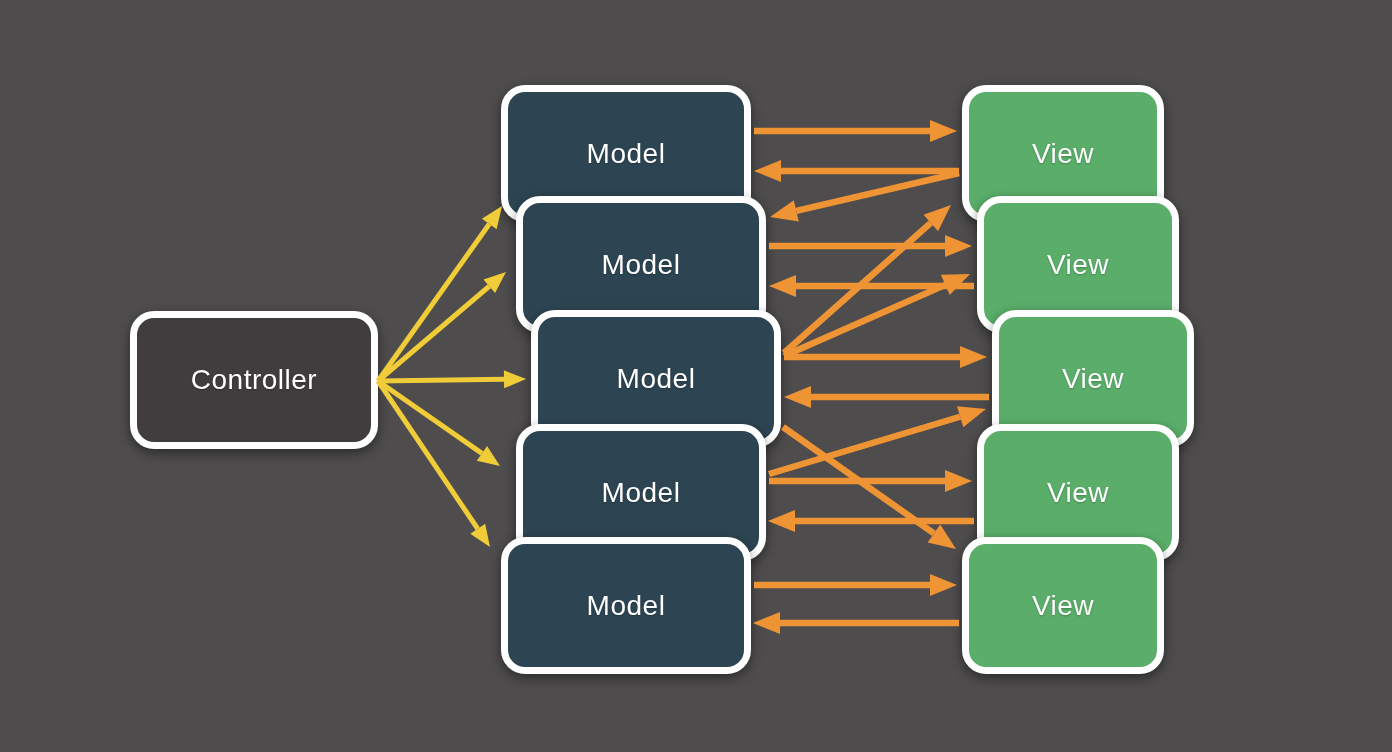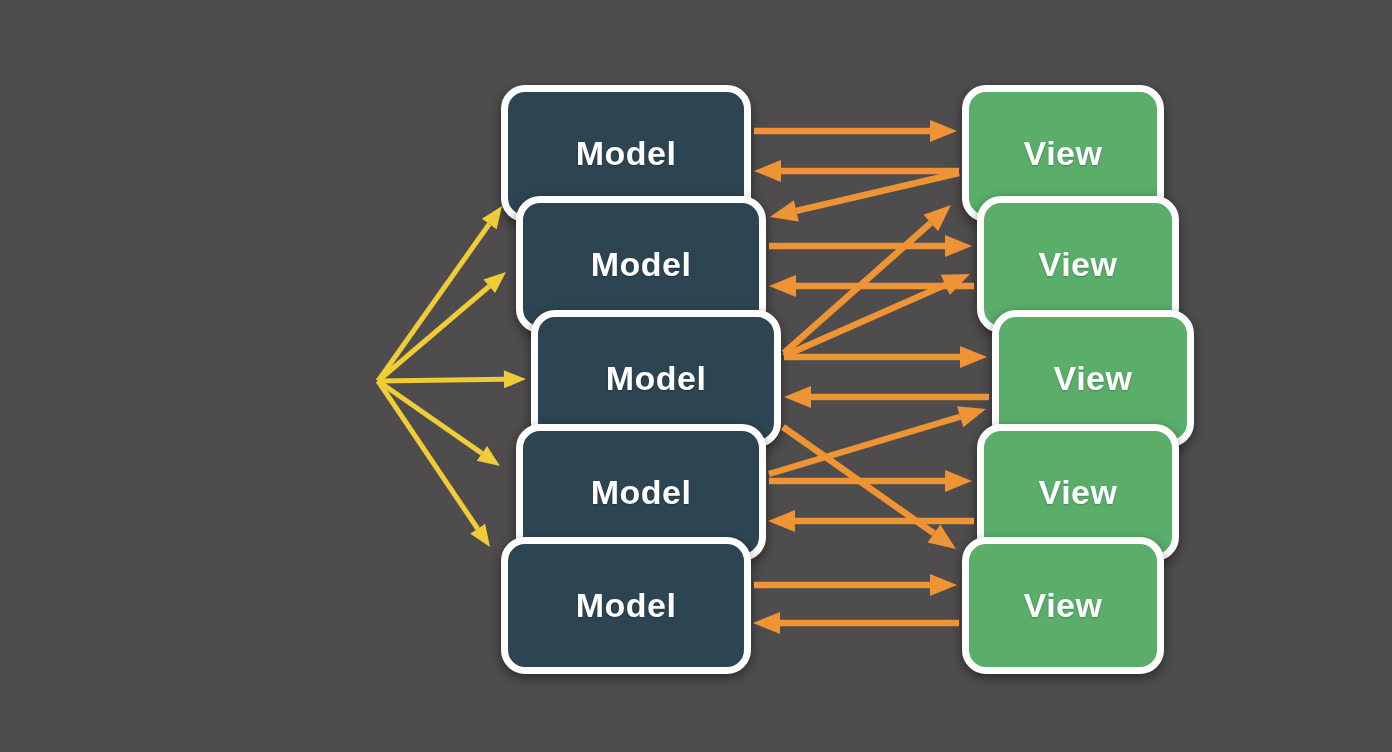--- a/index.html
+++ b/index.html
@@ -7,21 +7,21 @@
     position:relative;width:1392px;height:752px;background:#4e4c4d;
     overflow:hidden;font-family:"Liberation Sans",sans-serif;
   }
   .box{
     position:absolute;box-sizing:border-box;
     border:7px solid #ffffff;border-radius:24px;
     display:flex;align-items:center;justify-content:center;
     box-shadow:0 4px 12px rgba(0,0,0,0.45);
   }
   .box .label{
-    color:#ffffff;font-weight:700;font-size:34px;letter-spacing:0.5px;
+    color:#ffffff;font-weight:400;font-size:28px;letter-spacing:0.5px;
     text-shadow:0 1px 2px rgba(0,0,0,0.25);
   }
   .controller{left:130px;top:311px;width:248px;height:138px;background:#413d3e;z-index:1;}
   .model{width:250px;height:137px;background:#2d4552;}
   .view{width:202px;height:137px;background:#5aae6a;}
   .m1{left:501px;top:85px;z-index:1;}
   .m2{left:516px;top:196px;z-index:2;}
   .m3{left:531px;top:310px;z-index:3;}
   .m4{left:516px;top:424px;z-index:4;}
   .m5{left:501px;top:537px;z-index:5;}
@@ -30,20 +30,23 @@
   .v3{left:992px;top:310px;z-index:3;}
   .v4{left:977px;top:424px;z-index:4;}
   .v5{left:962px;top:537px;z-index:5;}
   .arrow-layer{position:absolute;left:0;top:0;z-index:10;pointer-events:none;}
 </style>
 </head>
 <body>
 
 <div class="stage">
 
+  <div class="box controller">
+    <span class="label">Controller</span>
+  </div>
 
   <div class="box model m1">
     <span class="label">Model</span>
   </div>
   <div class="box model m2">
     <span class="label">Model</span>
   </div>
   <div class="box model m3">
     <span class="label">Model</span>
   </div>

